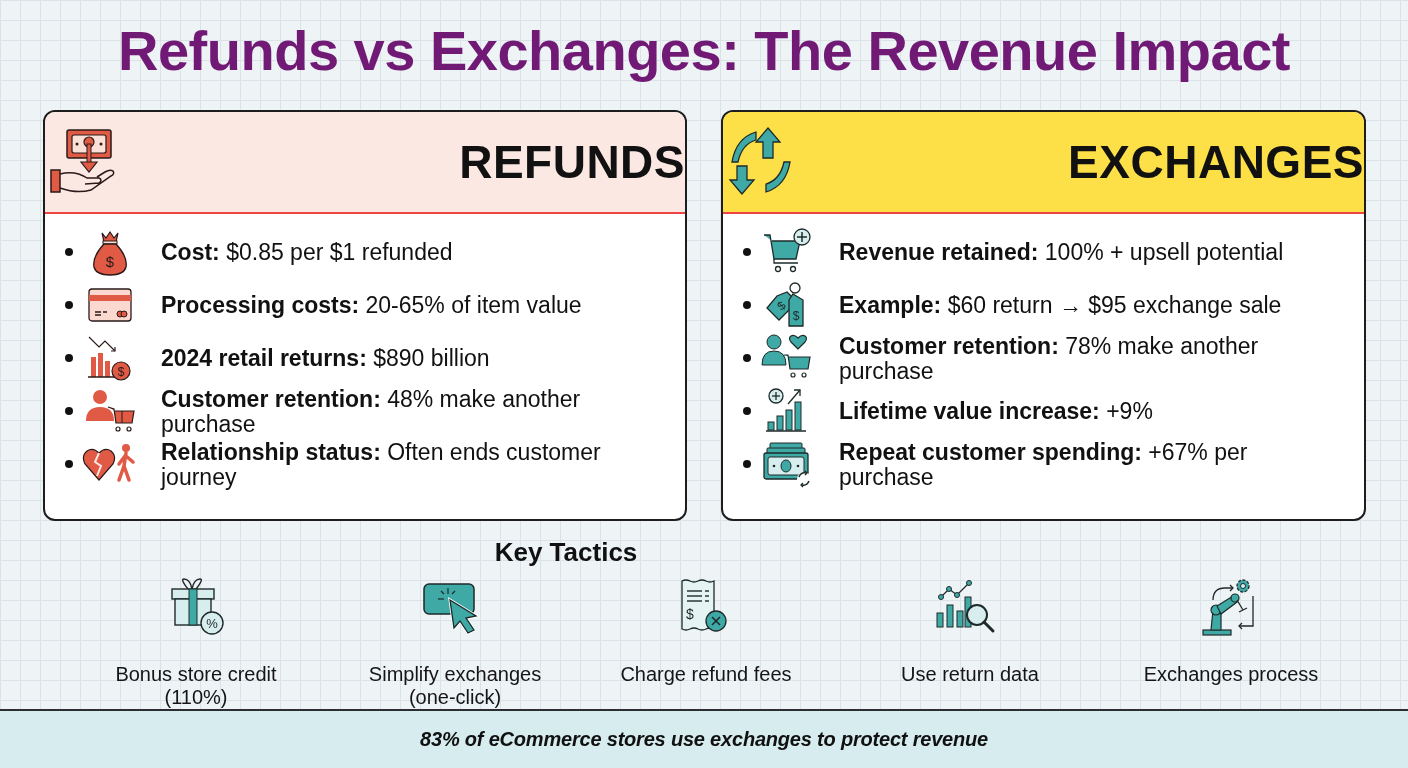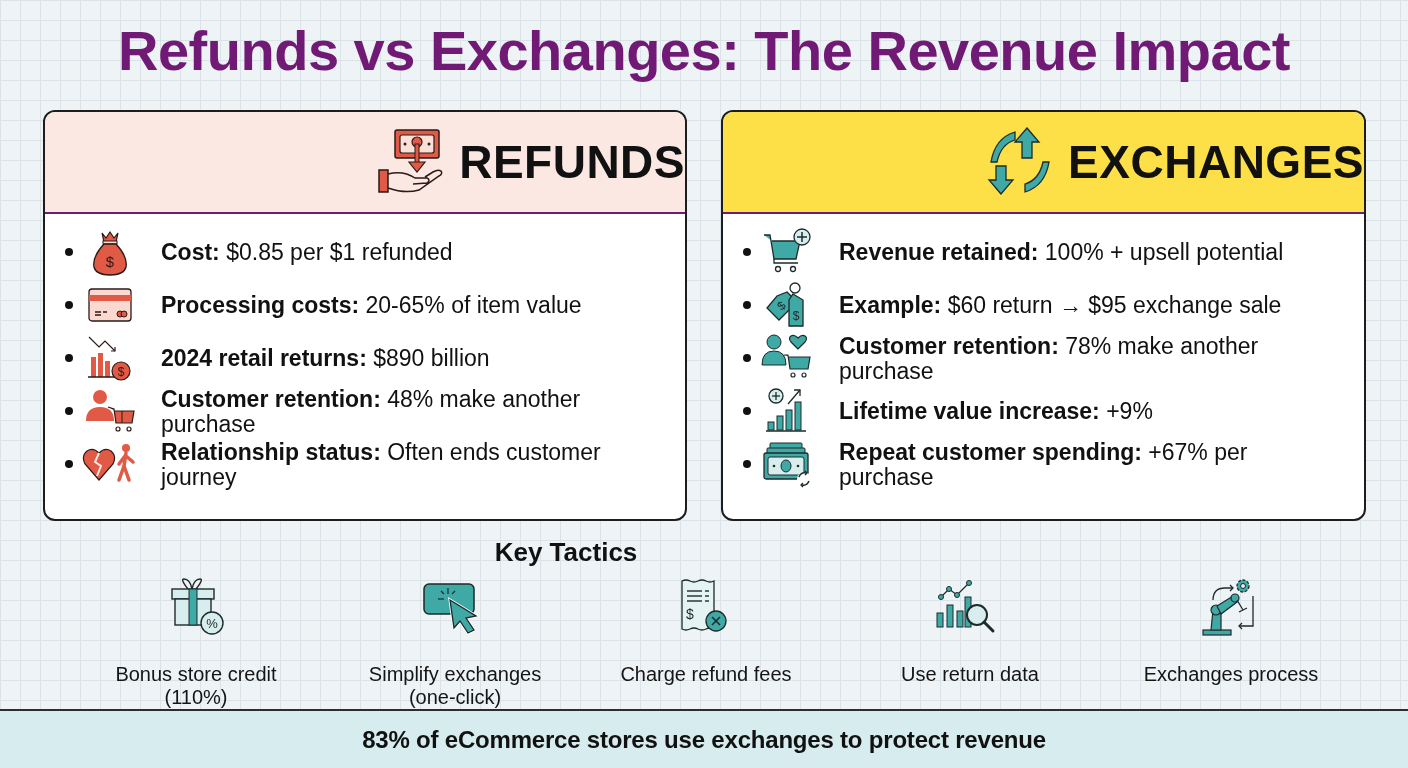--- a/index.html
+++ b/index.html
@@ -19,22 +19,22 @@
     text-align: center; font-size: 56px; font-weight: 700; letter-spacing: -0.5px;
     color: #701a75;
   }
   .panel {
     position: absolute; top: 110px; height: 411px;
     background: #fff; border: 2px solid #1d1d1d; border-radius: 12px; overflow: hidden;
   }
   .panel.left { left: 43px; width: 644px; }
   .panel.right { left: 721px; width: 645px; }
   .panel-head {
-    height: 102px; border-bottom: 2px solid #701a75;
-    display: flex; align-items: center; justify-content: flex-end; gap: 10px;
+    height: 102px; border-bottom: 2px solid #ef4444;
+    display: flex; align-items: center; justify-content: space-between; gap: 10px;
   }
   .left .panel-head { background: #fbe8e3; }
   .right .panel-head { background: #fde047; }
   .panel-head .h-icon { width: 76px; height: 76px; display: flex; align-items: center; justify-content: center; }
   .panel-head .h-label { font-size: 46px; font-weight: 700; letter-spacing: 0.5px; }
   .items { padding-top: 12px; }
   .item {
     display: flex; align-items: flex-start; min-height: 53px; position: relative;
   }
   .item .bullet {
@@ -57,21 +57,21 @@
   .tactic {
     position: absolute; top: 575px; width: 220px; text-align: center;
   }
   .tactic .t-icon { height: 64px; display: flex; justify-content: center; align-items: center; }
   .tactic .t-label { font-size: 20px; line-height: 23px; margin-top: 24px; color: #151515; }
   .footer {
     position: absolute; left: 0; top: 709px; width: 1408px; height: 59px;
     background: #d6ecee; border-top: 2px solid #2a2e30;
     display: flex; align-items: center; justify-content: center;
   }
-  .footer span { font-size: 24px; font-weight: 700; letter-spacing: -0.2px; }
+  .footer span { font-size: 20px; font-weight: 700; letter-spacing: -0.2px; font-style: italic; }
 </style>
 </head>
 <body>
 
 <h1 class="title">Refunds vs Exchanges: The Revenue Impact</h1>
 
 <section class="panel left">
   <div class="panel-head">
     <span class="h-icon">
       <svg width="72" height="72" viewBox="0 0 72 72">

